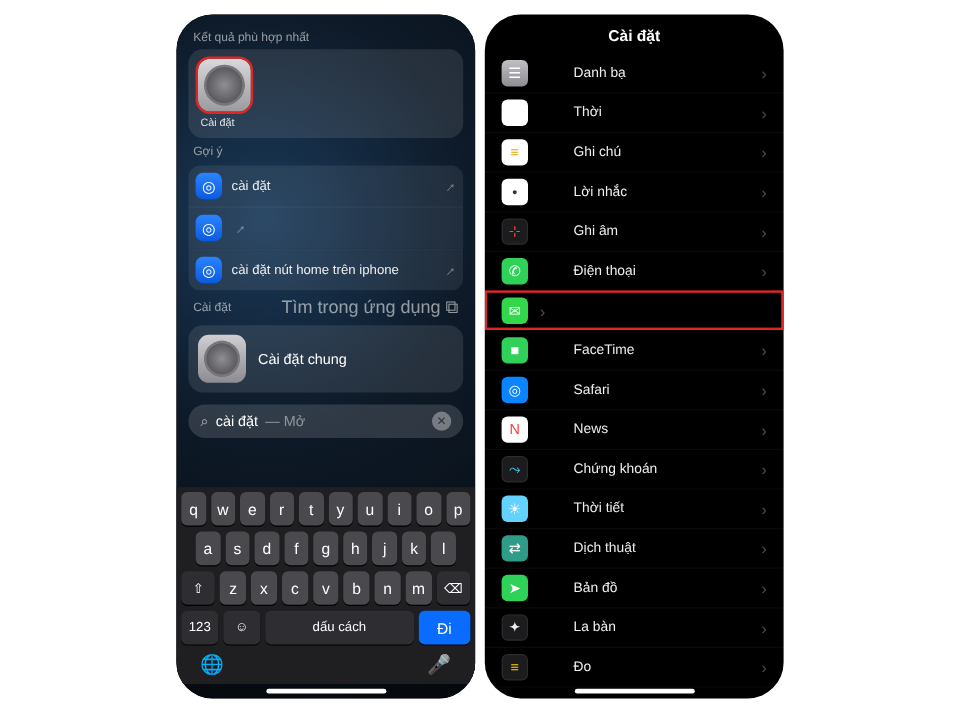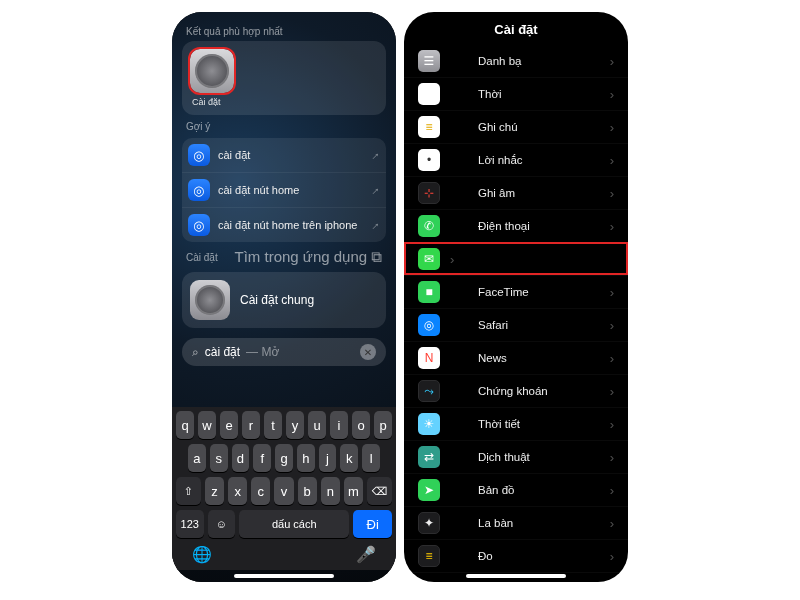--- a/index.html
+++ b/index.html
@@ -1,18 +1,18 @@
 <!DOCTYPE html>
 <html><head>
 <meta charset="utf-8">
 <style>
   * { box-sizing: border-box; margin: 0; padding: 0; }
   body { background: #fff; font-family: -apple-system, Helvetica, Arial, sans-serif; width: 800px; height: 600px; overflow: hidden; }
   .stage { display: flex; gap: 8px; padding: 12px 40px; justify-content: center; }
-  .phone { width: 224px; height: 570px; background: #000; border-radius: 30px; overflow: hidden; position: relative; color: #fff; display:flex; flex-direction:column; }
+  .phone { width: 249px; height: 570px; background: #000; border-radius: 30px; overflow: hidden; position: relative; color: #fff; display:flex; flex-direction:column; }
   .blur-bg { position:absolute; inset:0; background: radial-gradient(circle at 30% 30%, #1a3a5a 0%, #0e1a28 40%, #05080c 100%); filter: blur(0px); }
   .content { position: relative; z-index: 2; padding: 8px 10px 0 10px; flex:1; overflow:hidden; }
   .sec-label { font-size: 10px; color: rgba(255,255,255,.55); margin: 6px 4px 4px 4px; display:flex; justify-content:space-between; align-items:center;}
   .card { background: rgba(255,255,255,.10); border-radius: 12px; padding: 8px; }
   .top-hit { display:flex; flex-direction:column; align-items:flex-start; }
   .app-icon { width: 44px; height: 44px; border-radius: 10px; background: linear-gradient(#d9d9dc,#9a9a9f); display:flex; align-items:center; justify-content:center; }
   .gear { width: 34px; height:34px; border-radius:50%; background: radial-gradient(circle,#8e8e93 0%,#5b5b60 60%,#3c3c40 100%); box-shadow: inset 0 0 0 2px rgba(255,255,255,.2);}
   .hit-label { font-size: 9px; color: rgba(255,255,255,.85); margin-top:4px; margin-left:2px;}
   .highlight { outline: 2px solid #e12525; }
   .sugg-list { margin-top:6px; }
@@ -78,21 +78,20 @@
           <span>Gợi ý</span>
         </div>
       <div class="sugg-list" id="sugg-list">
           <div class="sugg">
             <span class="si">◎</span>
             <span class="txt">cài đặt</span>
             <span class="arw">→</span>
           </div>
           <div class="sugg">
             <span class="si">◎</span>
-            <span class="txt">cài đặt nút home</span>
             <span class="arw">→</span>
           </div>
           <div class="sugg">
             <span class="si">◎</span>
             <span class="txt">cài đặt nút home trên iphone</span>
             <span class="arw">→</span>
           </div>
         </div>
       <div class="sec-label">
         <span>Cài đặt</span>

